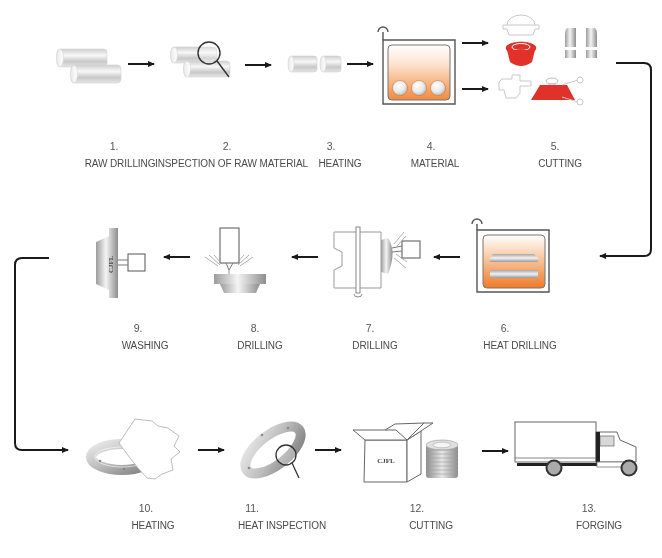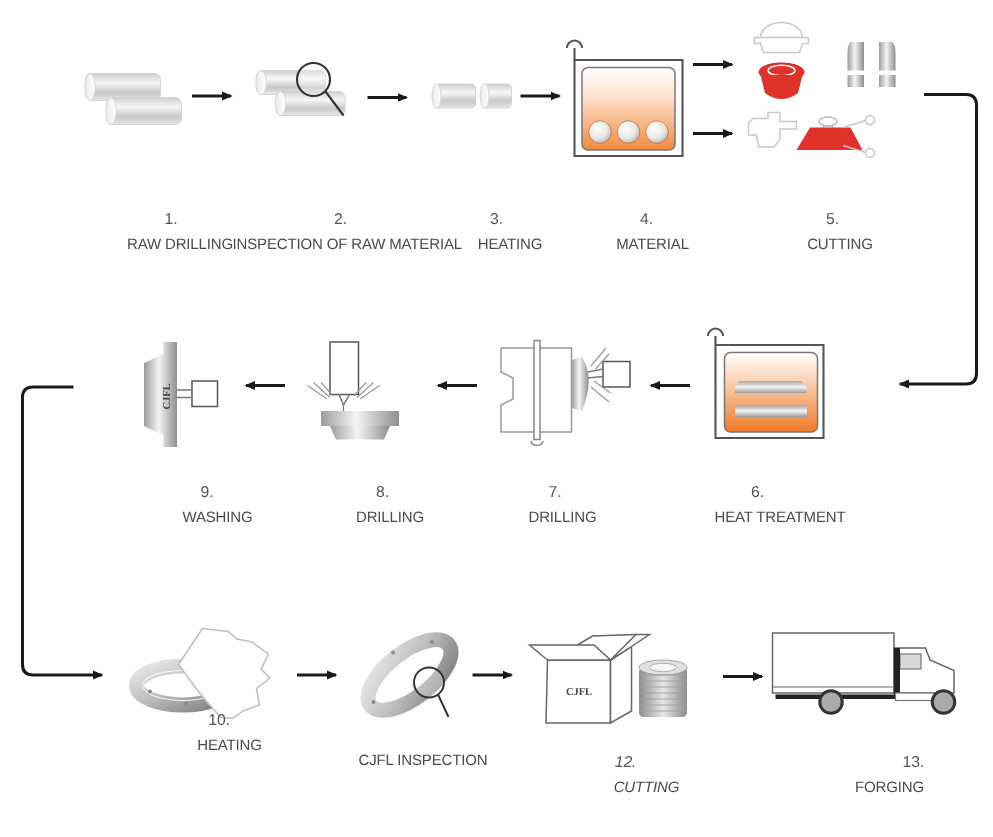--- a/index.html
+++ b/index.html
@@ -230,42 +230,43 @@
   <span class="num" style="margin-left:-8px">4.</span>
   <span class="name">MATERIAL</span>
 </div>
 <div class="lbl" style="left:520px; top:140px; width:80px;">
   <span class="num" style="margin-left:-10px">5.</span>
   <span class="name">CUTTING</span>
 </div>
 
 <div class="lbl" style="left:465px; top:322px; width:110px;">
   <span class="num" style="margin-left:-30px">6.</span>
-  <span class="name">HEAT TREATMENT</span>
+  <span class="name">HEAT DRILLING</span>
 </div>
 <div class="lbl" style="left:330px; top:322px; width:90px;">
   <span class="num" style="margin-left:-10px">7.</span>
   <span class="name">DRILLING</span>
 </div>
 <div class="lbl" style="left:220px; top:322px; width:80px;">
   <span class="num" style="margin-left:-10px">8.</span>
   <span class="name">DRILLING</span>
 </div>
 <div class="lbl" style="left:105px; top:322px; width:80px;">
   <span class="num" style="margin-left:-14px">9.</span>
   <span class="name">WASHING</span>
 </div>
 
-<div class="lbl" style="left:118px; top:474px; width:70px;">
+<div class="lbl" style="left:118px; top:502px; width:70px;">
   <span class="num" style="margin-left:-14px">10.</span>
   <span class="name">HEATING</span>
 </div>
 <div class="lbl" style="left:232px; top:502px; width:100px;">
-  <span class="name">CJFL INSPECTION</span>
-</div>
-<div class="lbl" style="left:396px; top:502px; width:70px;font-style:italic;">
+  <span class="num" style="margin-left:-60px">11.</span>
+  <span class="name">HEAT INSPECTION</span>
+</div>
+<div class="lbl" style="left:396px; top:502px; width:70px;">
   <span class="num" style="margin-left:-28px">12.</span>
   <span class="name">CUTTING</span>
 </div>
-<div class="lbl" style="left:546px; top:502px; width:70px;text-align:right;">
+<div class="lbl" style="left:564px; top:502px; width:70px;">
   <span class="num" style="margin-left:-20px">13.</span>
   <span class="name">FORGING</span>
 </div>
 
 </body></html>

